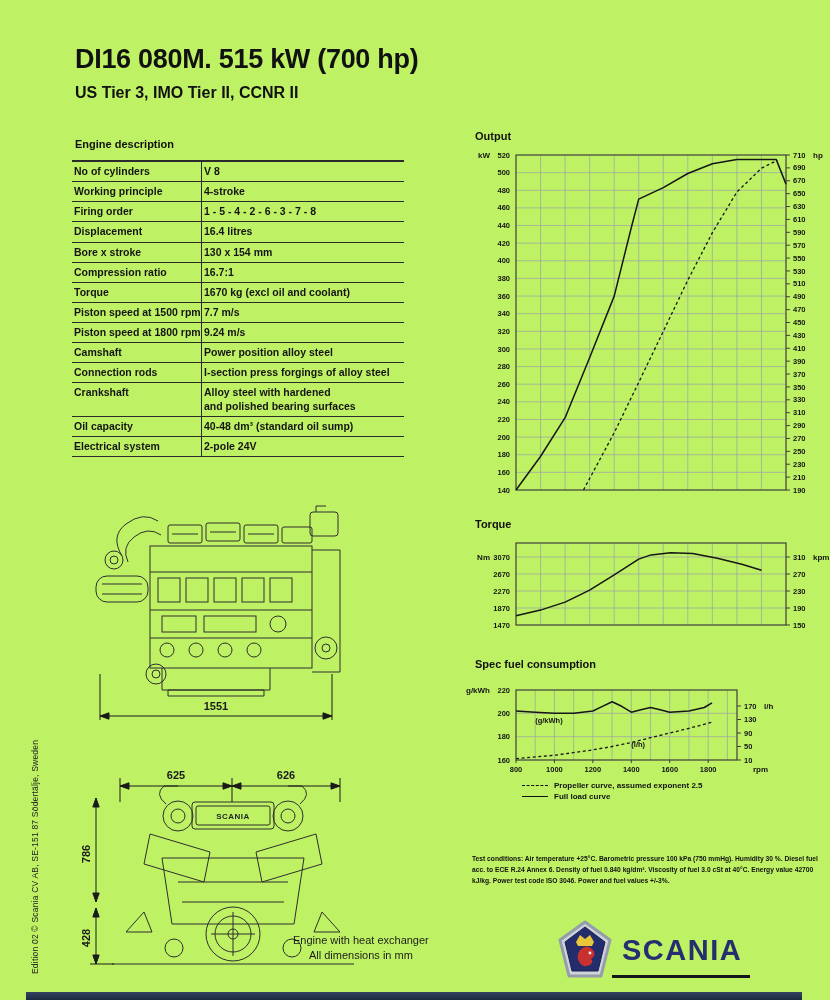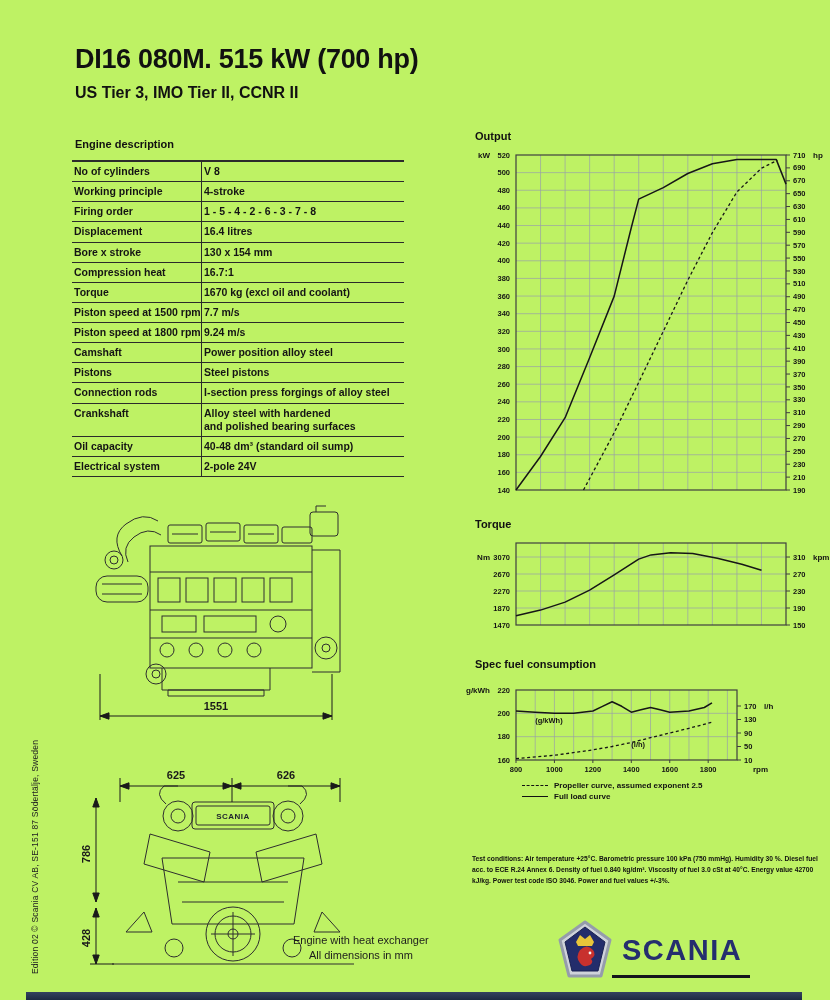--- a/index.html
+++ b/index.html
@@ -69,42 +69,38 @@
         </tr>
         <tr>
           <td class="lbl">Displacement</td>
           <td>16.4 litres</td>
         </tr>
         <tr>
           <td class="lbl">Bore x stroke</td>
           <td>130 x 154 mm</td>
         </tr>
         <tr>
-          <td class="lbl">Compression heat</td>
+          <td class="lbl">Compression ratio</td>
           <td>16.7:1</td>
         </tr>
         <tr>
           <td class="lbl">Torque</td>
           <td>1670 kg (excl oil and coolant)</td>
         </tr>
         <tr>
           <td class="lbl">Piston speed at 1500 rpm</td>
           <td>7.7 m/s</td>
         </tr>
         <tr>
           <td class="lbl">Piston speed at 1800 rpm</td>
           <td>9.24 m/s</td>
         </tr>
         <tr>
           <td class="lbl">Camshaft</td>
           <td>Power position alloy steel</td>
-        </tr>
-        <tr>
-          <td class="lbl">Pistons</td>
-          <td>Steel pistons</td>
         </tr>
         <tr>
           <td class="lbl">Connection rods</td>
           <td>I-section press forgings of alloy steel</td>
         </tr>
         <tr>
           <td class="lbl">Crankshaft</td>
           <td>Alloy steel with hardened
 and polished bearing surfaces</td>
         </tr>

